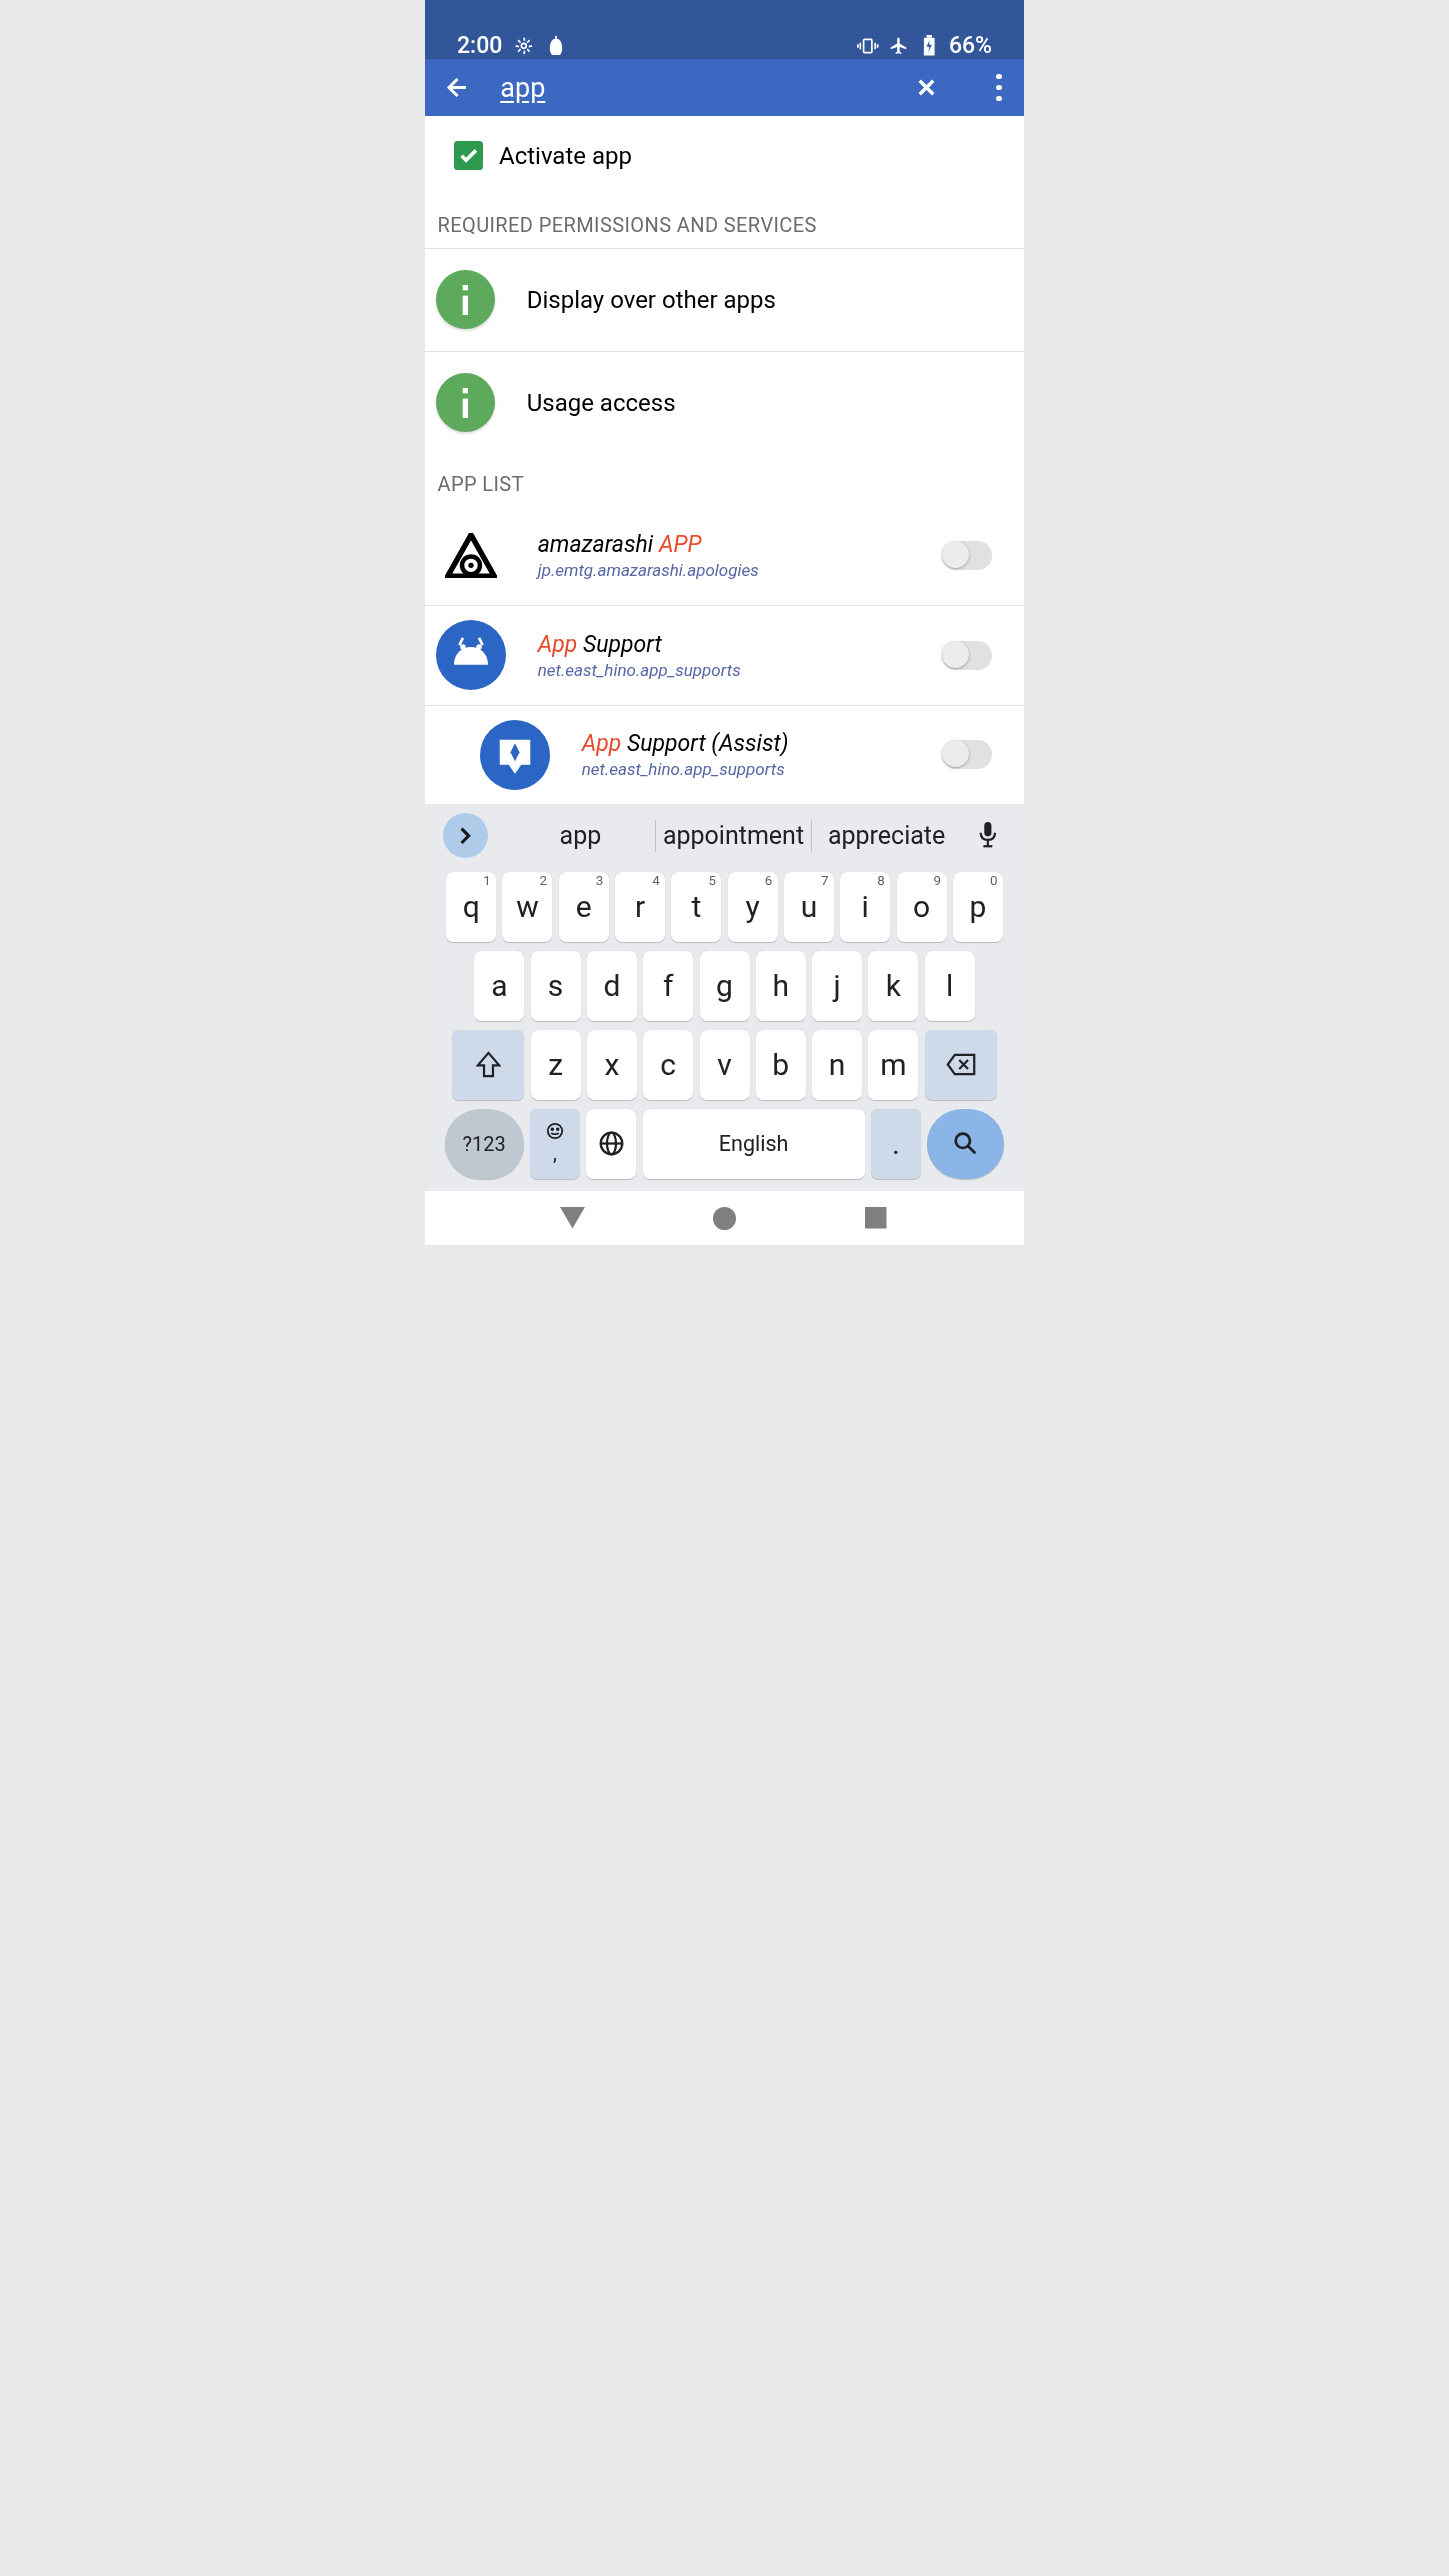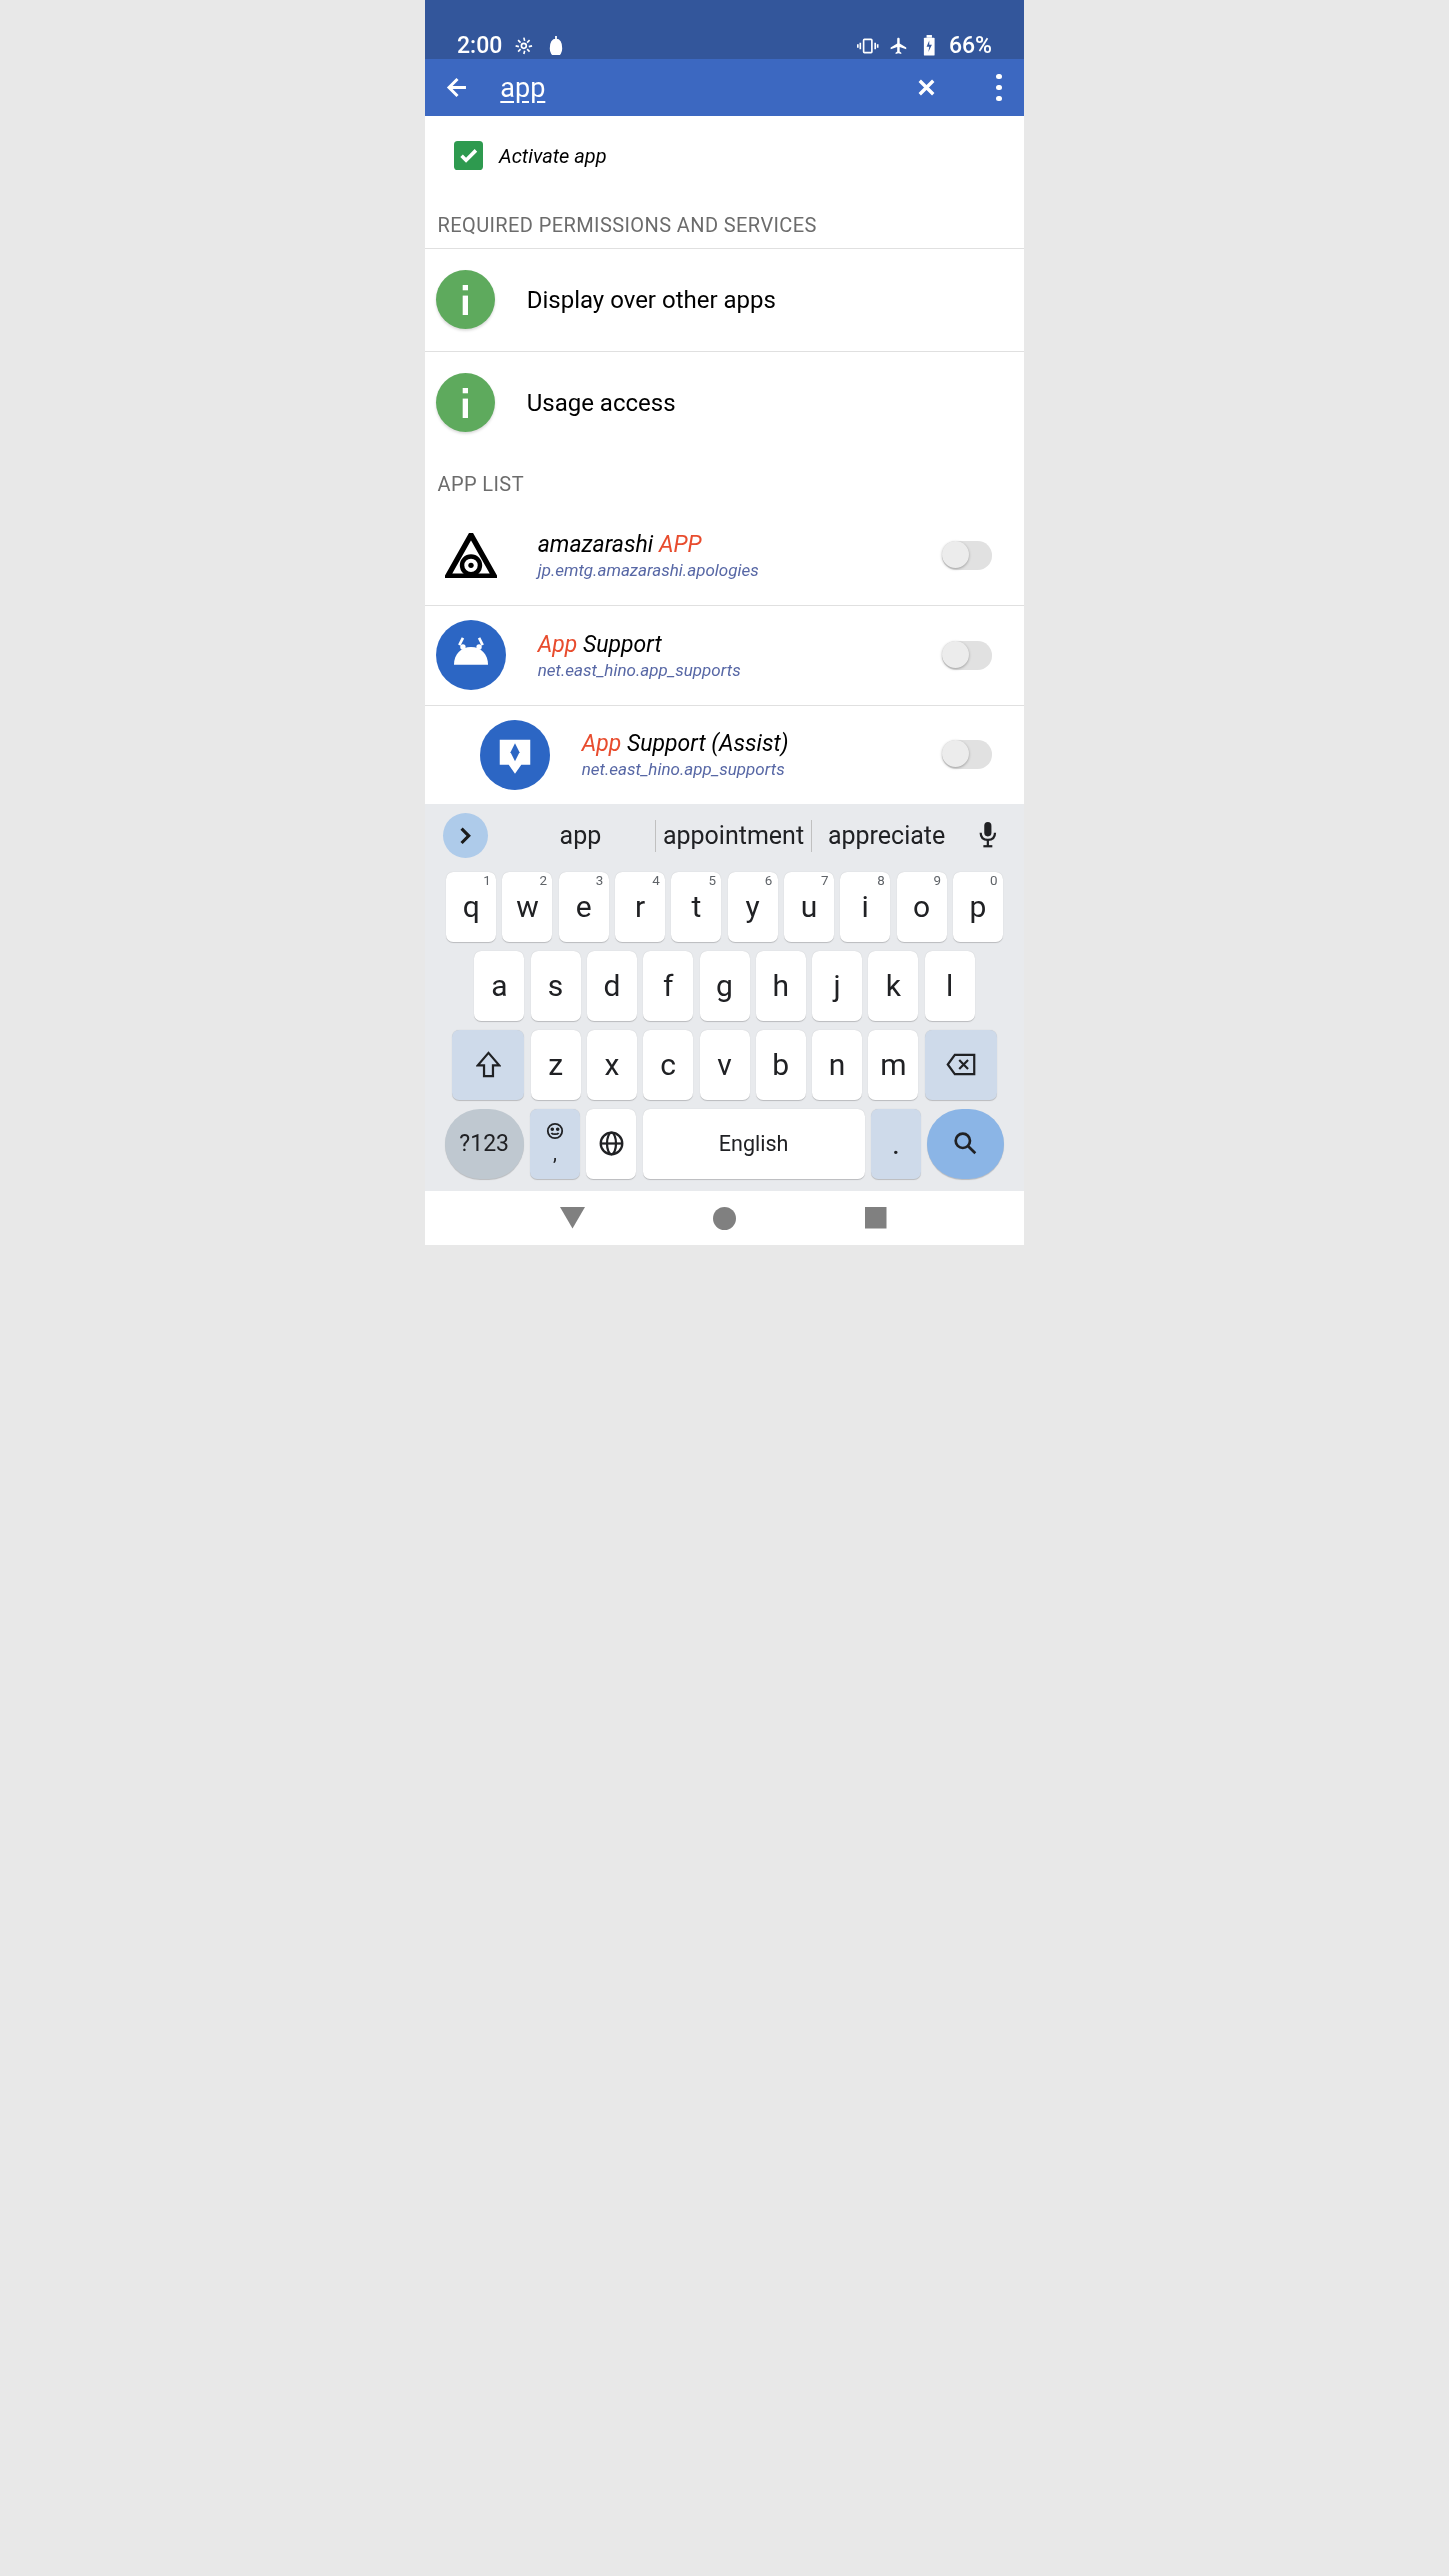--- a/index.html
+++ b/index.html
@@ -14,21 +14,21 @@
   .search-bar { background: #3c68c1; height: 57px; display: flex; align-items: center; padding: 0 14.3px; gap: 25px; }
   .back-btn { width: 36px; height: 36px; display: flex; align-items: center; justify-content: center; cursor: pointer; }
   .search-input-wrap { flex: 1; }
   .search-text { color: #fff; font-size: 27px; font-weight: 400; text-decoration: underline; text-underline-offset: 3.6px; }
   .clear-btn { width: 36px; height: 36px; display: flex; align-items: center; cursor: pointer; margin-right: 14.3px; }
   .menu-btn { width: 21.5px; height: 36px; display: flex; flex-direction: column; align-items: center; justify-content: center; gap: 5.4px; cursor: pointer; }
   .menu-dot { width: 5.4px; height: 5.4px; background: #fff; border-radius: 50%; }
   
   .activate-row { display: flex; align-items: center; padding: 25px 29px; gap: 16px; }
   .checkbox { width: 29px; height: 29px; background: #2e9a4f; border-radius: 3.6px; display: flex; align-items: center; justify-content: center; }
-  .activate-label { font-size: 20px; color: #000; font-style: italic; }
+  .activate-label { font-size: 24px; color: #000; }
   
   .section-header { padding: 18px 12.5px 10.7px; color: #6c6c6c; font-size: 20px; font-weight: 400; letter-spacing: 0.4px; }
   
   .perm-item { display: flex; align-items: center; padding: 21.5px 10.7px; gap: 32px; border-top: 0.9px solid #e0e0e0; }
   .perm-item:last-of-type { border-bottom: 0.9px solid #e0e0e0; }
   .info-icon { width: 59px; height: 59px; background: #5eaa5d; border-radius: 50%; display: flex; align-items: center; justify-content: center; flex-shrink: 0; box-shadow: 0 1.8px 2.7px rgba(0,0,0,0.15); }
   .perm-label { font-size: 24px; color: #000; }
   
   .app-item { display: flex; align-items: center; padding: 14.3px 10.7px; gap: 32px; border-bottom: 0.9px solid #e0e0e0; }
   .app-item:first-of-type { border-top: 0.9px solid #e0e0e0; }
@@ -44,21 +44,21 @@
   .suggest-row { display: flex; align-items: center; padding: 9px 18px; gap: 0; height: 63px; }
   .expand-btn { width: 45px; height: 45px; background: #aecbea; border-radius: 50%; display: flex; align-items: center; justify-content: center; margin-right: 18px; }
   .suggest { flex: 1; text-align: center; font-size: 25px; color: #202124; padding: 0 7.2px; }
   .suggest-divider { width: 0.9px; height: 32px; background: #c0c0c0; }
   .mic-btn { width: 36px; height: 36px; display: flex; align-items: center; justify-content: center; margin-left: 9px; }
   
   .key-row { display: flex; justify-content: center; gap: 6.3px; padding: 4.5px 19.7px; }
   .key { background: #fff; border-radius: 7.2px; height: 70px; width: 50px; display: flex; align-items: center; justify-content: center; font-size: 30px; color: #202124; position: relative; box-shadow: 0 0.9px 0.9px rgba(0,0,0,0.2); cursor: pointer; }
   .key-num { position: absolute; top: 1.8px; right: 5.4px; font-size: 13.4px; color: #5f6368; }
   .key-wide { width: 72px; background: #cedaea; font-size: 21.5px; }
-  .key-sym { width: 79px; background: #bfc8d0; border-radius: 39px; font-size: 23px; }
+  .key-sym { width: 79px; background: #bfc8d0; border-radius: 39px; font-size: 20px; }
   .key-emoji { width: 50px; background: #cedaea; display: flex; flex-direction: column; gap: 1.8px; }
   .key-globe { width: 50px; }
   .key-space { flex: 1; font-size: 21.5px; }
   .key-period { width: 50px; background: #cedaea; }
   .key-search { width: 77px; background: #8bb5e6; border-radius: 39px; }
   
   .nav-bar { height: 54px; background: #fff; display: flex; align-items: center; justify-content: space-around; padding: 0 72px; }
   .nav-btn { width: 36px; height: 36px; display: flex; align-items: center; justify-content: center; cursor: pointer; }
 </style>
 </head>

